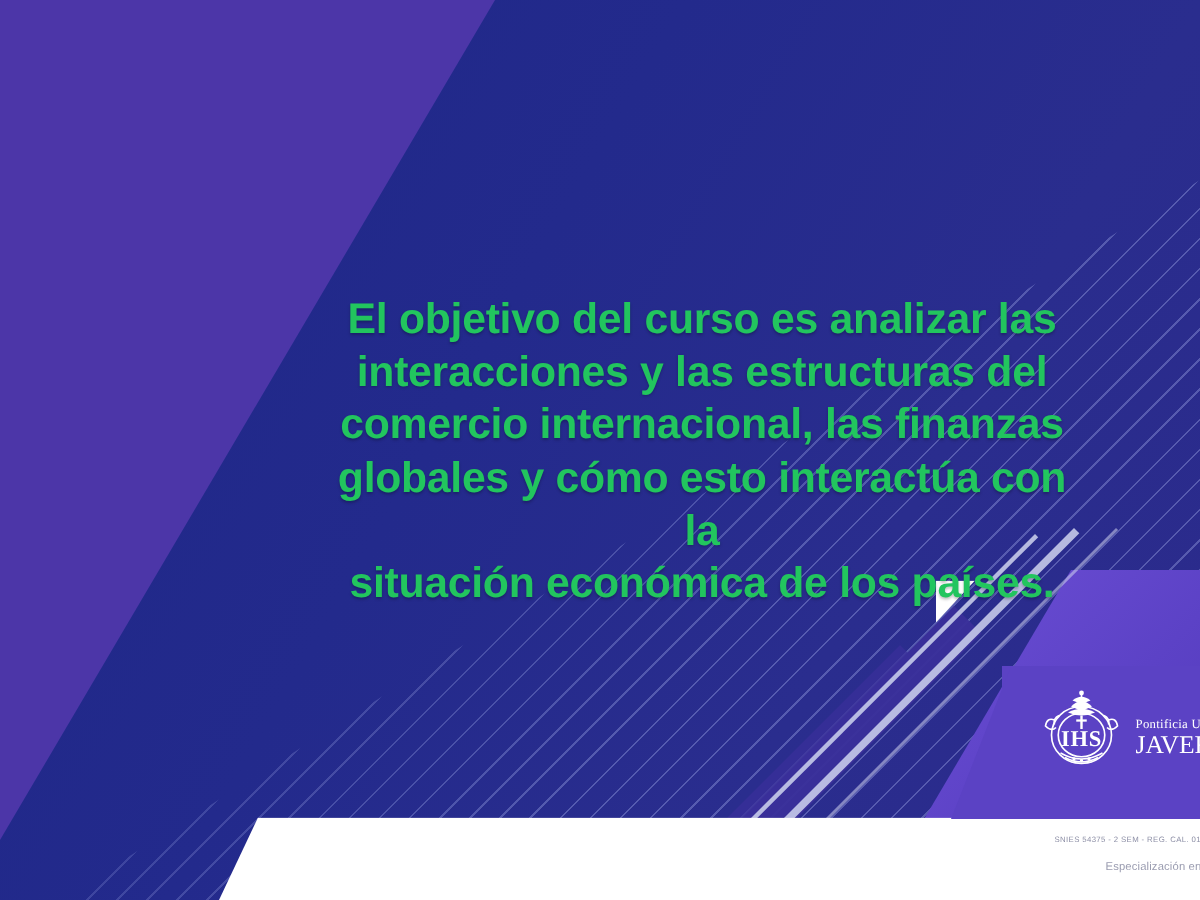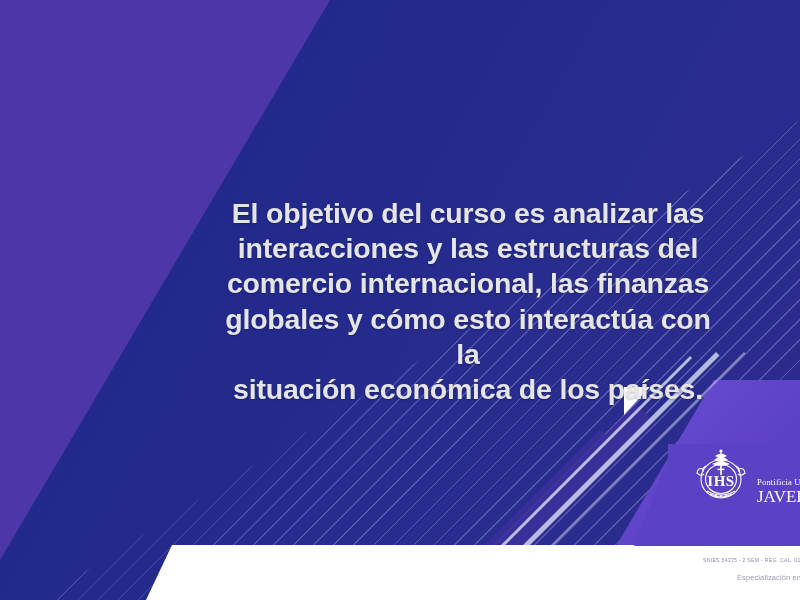--- a/index.html
+++ b/index.html
@@ -84,35 +84,35 @@
     background:#ffffff;
     clip-path:polygon(800px 545px, 800px 600px, 0 600px, 0 600px, 162px 600px);
   }
   .footer-band2{
     position:absolute;left:146px;top:545px;width:654px;height:55px;
     background:#ffffff;
     clip-path:polygon(26px 0, 654px 0, 654px 55px, 0 55px);
   }
 
   
-  .crest{position:absolute;left:690px;top:445px;width:62px;height:62px;}
+  .crest{position:absolute;left:690px;top:456px;width:62px;height:62px;}
   .crest svg{display:block;width:62px;height:62px;}
 
   .uni-name{
     position:absolute;left:757px;top:478px;width:120px;
     color:#ffffff;line-height:1.06;
   }
   .uni-name .l1{font-size:8.5px;letter-spacing:.2px;font-family:"Liberation Serif","DejaVu Serif",serif;white-space:nowrap;}
   .uni-name .l2{font-size:17px;font-family:"Liberation Serif","DejaVu Serif",serif;white-space:nowrap;margin-top:1px;}
 
   
   .headline{
     position:absolute;left:218px;top:196px;width:500px;
     text-align:center;
-    color:#e5e5e5;
+    color:#22c55e;
     font-size:28.5px;
     font-weight:bold;
     line-height:1.235;
     letter-spacing:-0.2px;
     text-shadow:0 1px 2px rgba(0,0,0,.25);
     white-space:pre-line;
     font-stretch:condensed;
   }
 
   

